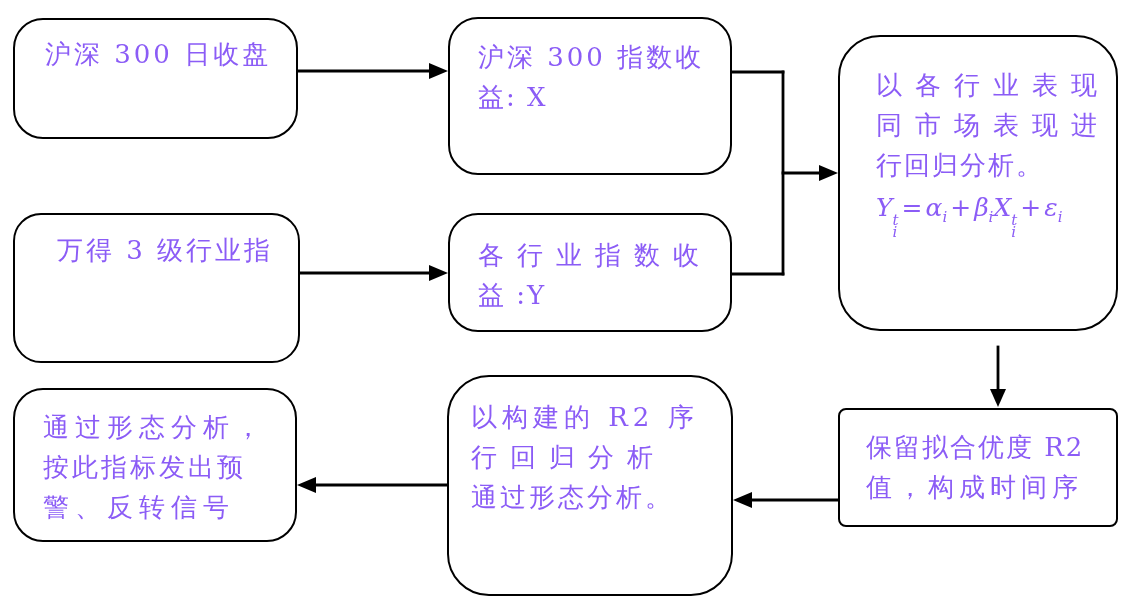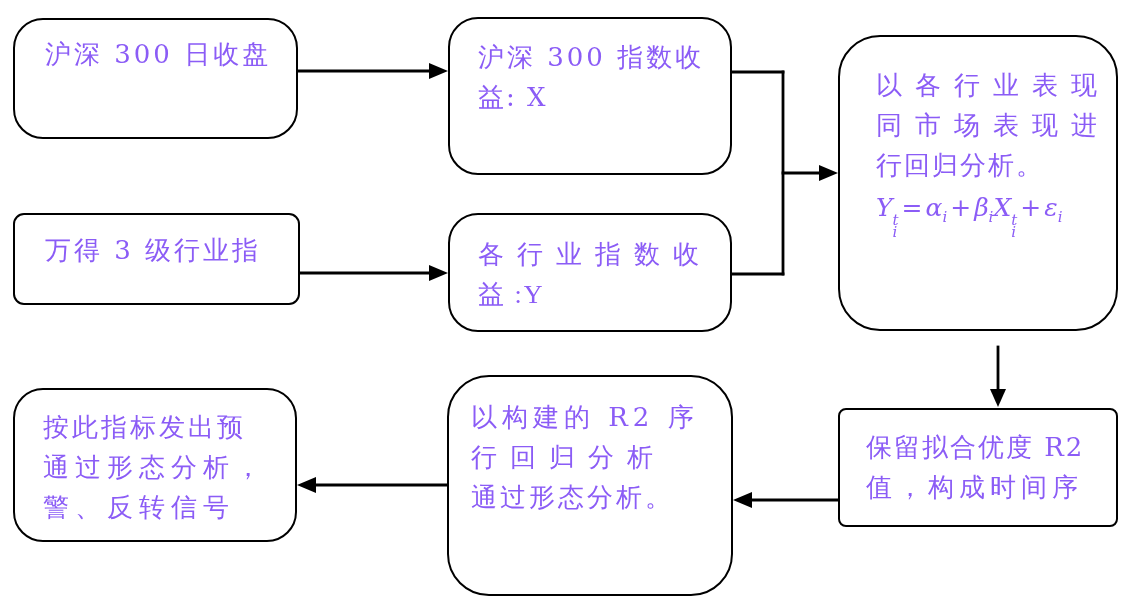--- a/index.html
+++ b/index.html
@@ -11,22 +11,22 @@
   .node{
     position:absolute;box-sizing:border-box;background:#ffffff;
     border:2.5px solid #000000;font-size:26px;line-height:40px;
   }
   .bline{white-space:nowrap;}
   .ls2{letter-spacing:2px}.ls3{letter-spacing:3px}.ls5{letter-spacing:5px}
   .ls6{letter-spacing:6px}.ls13{letter-spacing:13px}
   .na{left:13px;top:18px;width:285px;height:121px;border-radius:30px;padding:14px 0 0 30px;}
   .nb{left:448px;top:17px;width:284px;height:158px;border-radius:30px;padding:18px 0 0 28px;}
   .nc{left:838px;top:35px;width:280px;height:296px;border-radius:42px;padding:28px 0 0 36px;}
-  .nd{left:13px;top:213px;width:287px;height:92px;border-radius:11px;padding:15px 0 0 30px;}
-  .ne{left:448px;top:213px;width:284px;height:119px;border-radius:30px;padding:20px 0 0 28px;font-family:Liberation Serif, serif;}
+  .nd{left:13px;top:213px;width:287px;height:150px;border-radius:28px;padding:15px 0 0 42px;}
+  .ne{left:448px;top:213px;width:284px;height:119px;border-radius:30px;padding:20px 0 0 28px;}
   .nf{left:838px;top:408px;width:280px;height:119px;border-radius:8px;padding:17px 0 0 26px;}
   .ng{left:447px;top:375px;width:286px;height:221px;border-radius:42px;padding:20px 0 0 22px;}
   .nh{left:13px;top:388px;width:284px;height:154px;border-radius:30px;padding:17px 0 0 28px;}
   .formula{font-size:25px;line-height:46px;letter-spacing:0;}
   .mv{font-style:italic;}
   .op{font-style:normal;padding:0 3px;}
   .msub{font-size:15px;font-style:italic;}
   .stack{
     display:inline-flex;flex-direction:column;align-items:flex-start;
     font-size:15px;line-height:12px;vertical-align:-9px;font-style:italic;
@@ -97,18 +97,18 @@
     <div class="bline ls5">值，构成时间序</div>
   </div>
 
   <div class="node ng">
     <div class="bline ls5">以构建的 R2 序</div>
     <div class="bline ls13">行回归分析</div>
     <div class="bline ls3">通过形态分析。</div>
   </div>
 
   <div class="node nh">
+    <div class="bline ls6">通过形态分析，</div>
     <div class="bline ls3">按此指标发出预</div>
-    <div class="bline ls6">通过形态分析，</div>
     <div class="bline ls6">警、反转信号</div>
   </div>
 
 </div>
 
 </body></html>

